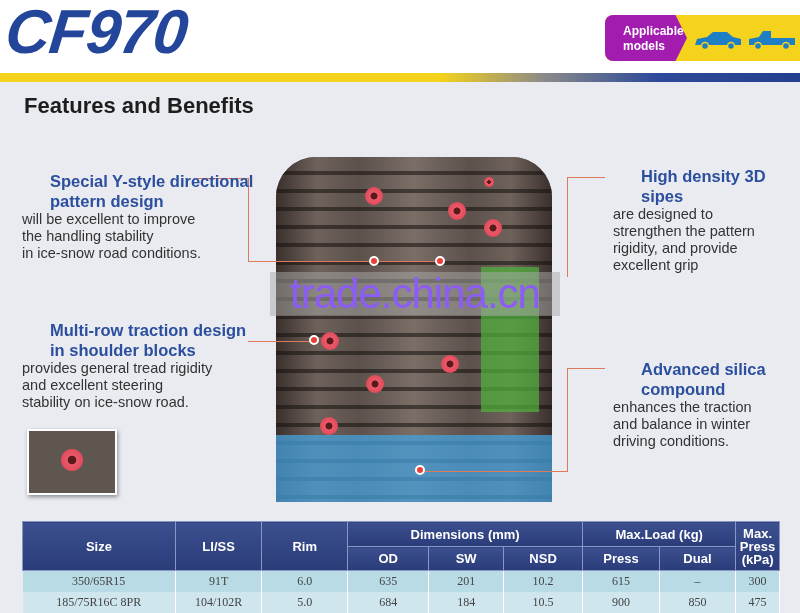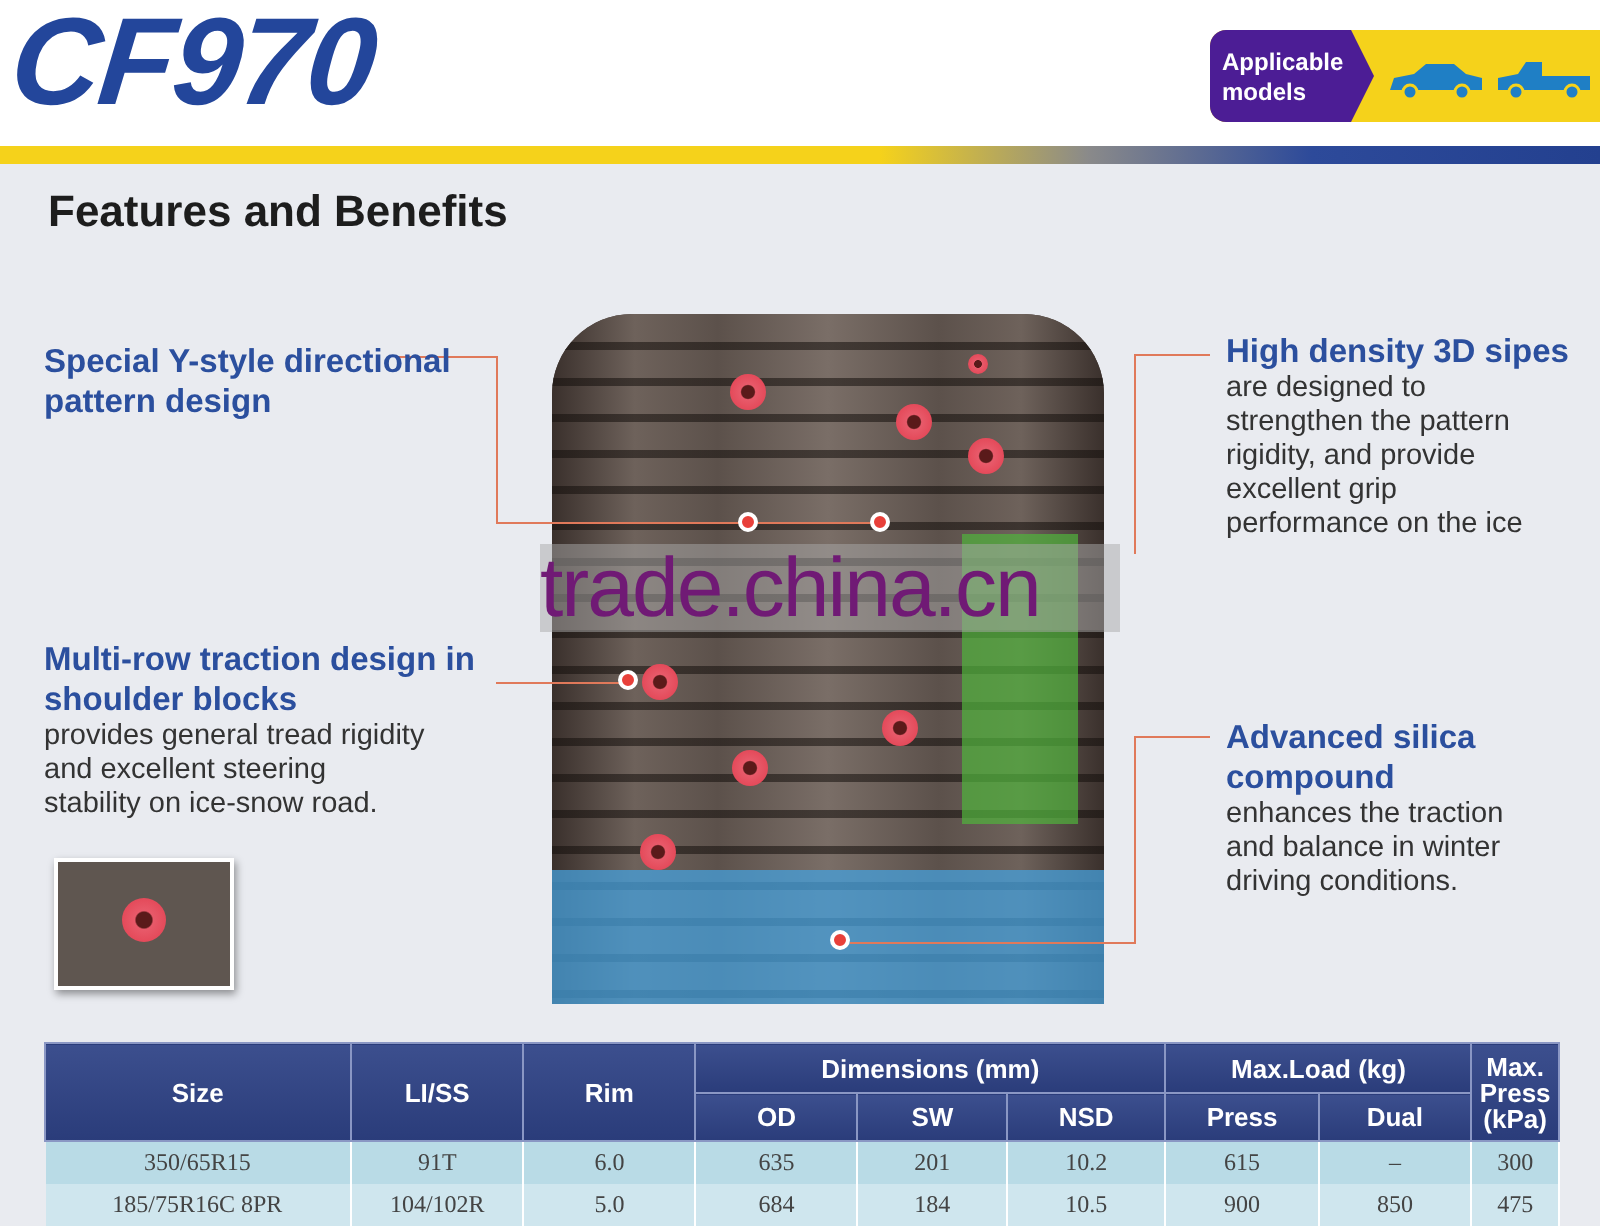--- a/index.html
+++ b/index.html
@@ -1,36 +1,36 @@
 <!DOCTYPE html>
 <html><head>
 <meta charset="utf-8">
 <style>
   * { margin:0; padding:0; box-sizing:border-box; }
   body { width:800px; height:613px; overflow:hidden; background:#e9ebf0; font-family:"Liberation Sans", sans-serif; position:relative; }
   .top { position:absolute; left:0; top:0; width:800px; height:73px; background:#ffffff; }
   .brand { position:absolute; left:6px; top:-4px; font-size:62px; font-weight:bold; font-style:italic; color:#23469b; letter-spacing:-1px; transform:skewX(-6deg); }
   .models { position:absolute; left:605px; top:15px; width:195px; height:46px; background:#f5d21b; border-radius:8px 0 0 8px; overflow:hidden; }
-  .models-label { position:absolute; left:0; top:0; width:82px; height:46px; background:#4c1d95; color:#fff; font-size:12px; font-weight:bold; line-height:15px; padding:9px 0 0 6px; clip-path:polygon(0 0, 86% 0, 100% 50%, 86% 100%, 0 100%); }
+  .models-label { position:absolute; left:0; top:0; width:82px; height:46px; background:#a21caf; color:#fff; font-size:12px; font-weight:bold; line-height:15px; padding:9px 0 0 18px; clip-path:polygon(0 0, 86% 0, 100% 50%, 86% 100%, 0 100%); }
   .car { position:absolute; top:14px; }
   .stripe { position:absolute; left:0; top:73px; width:800px; height:9px; background:linear-gradient(90deg,#f5d21b 0%,#f5d21b 55%,#8a8a8a 68%,#2d4a9a 82%,#23408f 100%); }
   .section-title { position:absolute; left:24px; top:93px; font-size:22px; font-weight:bold; color:#1d1d1d;text-align:right; }
   .feat { position:absolute; color:#333; font-size:14.5px; line-height:17px; }
-  .feat h3 { color:#2b4f9e; font-size:16.5px; line-height:20px; font-weight:bold; }
+  .feat h3 { color:#2b4f9e; font-size:16.5px; line-height:20px; font-weight:bold;margin-left:28px; }
   .feat p { white-space:pre-line; }
   .line { position:absolute; background:#e0795a; }
   .tire { position:absolute; left:276px; top:157px; width:276px; height:345px; border-radius:40px 40px 0 0; background:#4a403c; overflow:hidden; }
   .tread { position:absolute; inset:0; background:
      repeating-linear-gradient(180deg, rgba(0,0,0,0) 0 14px, rgba(20,15,12,0.55) 14px 18px),
      linear-gradient(90deg,#3a302c 0%, #6e625b 15%, #5c514b 30%, #7a6e67 50%, #5c514b 70%, #6e625b 85%, #3a302c 100%); }
   .green { position:absolute; left:205px; top:110px; width:58px; height:145px; background:rgba(80,180,60,0.7); }
   .blue { position:absolute; left:0; top:278px; width:276px; height:67px; background:rgba(70,160,220,0.75); }
   .stud { position:absolute; width:18px; height:18px; border-radius:50%; background:radial-gradient(circle,#5a1a1a 25%,#e85a6a 30%,#e44a5a 70%,rgba(230,80,90,0.3) 100%); }
   .dot { position:absolute; width:10px; height:10px; border-radius:50%; background:#e8403a; border:2px solid #fff; }
-  .watermark { position:absolute; left:270px; top:272px; width:290px; height:44px; background:rgba(170,170,170,0.5); color:#701a75; font-size:42px; line-height:44px; letter-spacing:-1px; }
+  .watermark { position:absolute; left:270px; top:272px; width:290px; height:44px; background:rgba(170,170,170,0.5); color:#8b5cf6; font-size:42px; line-height:44px; text-align:center; letter-spacing:-1px; }
   .thumb { position:absolute; left:27px; top:429px; width:90px; height:66px; background:#5f5650; border:2px solid #fff; box-shadow:1px 2px 4px rgba(0,0,0,0.4); overflow:hidden; }
   .thumb .stud { width:22px; height:22px; left:32px; top:18px; }
   table { position:absolute; left:22px; top:521px; width:758px; border-collapse:collapse; font-size:12px; }
   th { background:linear-gradient(180deg,#3c4f8e,#2a3c7a); color:#fff; font-weight:bold; border:1px solid #8a97c4; font-size:13px; }
   td { font-family:"Liberation Serif", serif; color:#444; text-align:center; border-right:1px solid #fff; height:21px; }
   tr.r1 td { background:#b9dbe6; }
   tr.r2 td { background:#cfe6ee;margin-top:28px; }
 </style>
 </head>
 <body>
@@ -83,20 +83,23 @@
 
 <div class="line" style="left:567px;top:368px;width:38px;height:1px"></div>
 <div class="line" style="left:567px;top:368px;width:1px;height:104px"></div>
 <div class="line" style="left:425px;top:471px;width:143px;height:1px"></div>
 <div class="dot" style="left:415px;top:465px"></div>
 
 <div class="watermark">trade.china.cn</div>
 
 <div class="feat" style="left:22px;top:171px;width:240px">
   <h3>Special Y-style directional pattern design</h3>
+  <p>will be excellent to improve
+the handling stability
+in ice-snow road conditions.</p>
 </div>
 <div class="feat" style="left:613px;top:166px;width:190px;height:108px;overflow:hidden">
   <h3>High density 3D sipes</h3>
   <p>are designed to
 strengthen the pattern
 rigidity, and provide
 excellent grip
 performance on the ice</p>
 </div>
 <div class="feat" style="left:22px;top:320px;width:240px">

